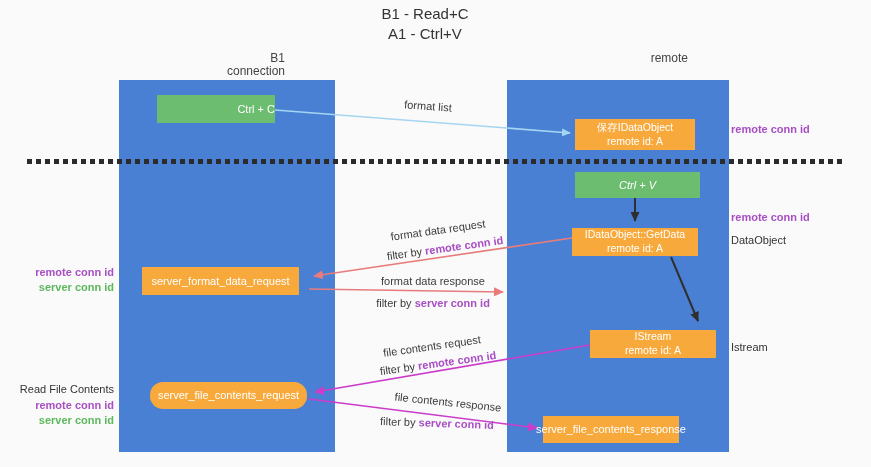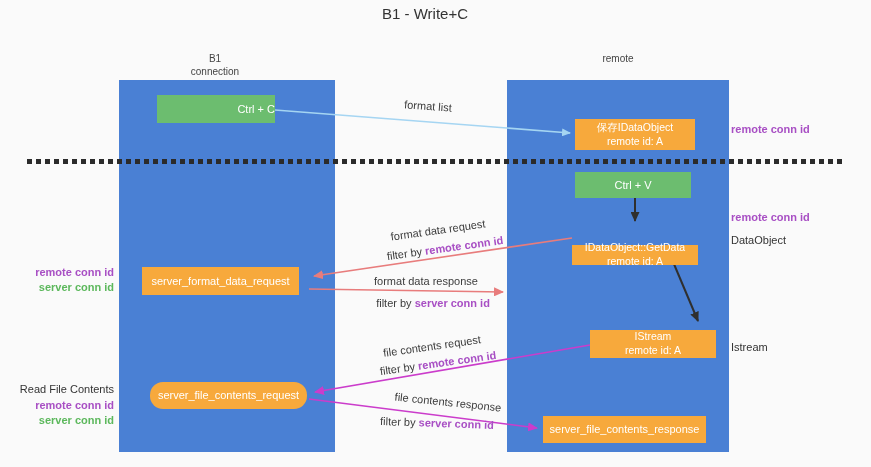--- a/index.html
+++ b/index.html
@@ -13,21 +13,21 @@
     --arrow_blue: #a5d5f2;
     --ink: #3c3c3c;
   }
   * { box-sizing: border-box; }
   body { margin: 0; background: #fafafa; font-family: "Liberation Sans", sans-serif; }
   .canvas { position: relative; width: 871px; height: 467px; background: #fafafa; overflow: hidden; }
 
   .title { position: absolute; left: 300px; top: 4px; width: 250px; text-align: center;
            font-size: 15px; color: #333; line-height: 20px; }
 
-  .lane-header { position: absolute; text-align: center; font-size: 10px; color: #444; line-height: 13px; width: 140px; }
+  .lane-header { position: absolute; text-align: right; font-size: 12px; color: #444; line-height: 13px; width: 140px; }
   .lane { position: absolute; background: var(--lane); }
 
   .node { position: absolute; display: flex; flex-direction: column; align-items: center;
           justify-content: center; color: #fff; text-align: center; line-height: 1.3; }
   .node.orange { background: var(--box_orange); font-size: 10.5px; }
   .node.green  { background: var(--box_green); font-size: 11px; }
   .node .l2 { font-size: 10.5px; text-align: center; }
 
   .cut-line { position: absolute; left: 27px; top: 159px; width: 818px; height: 5px;
               background: repeating-linear-gradient(90deg, #2b2b2b 0 5px, transparent 5px 9px); }
@@ -41,21 +41,22 @@
   .ann.purple { color: var(--purple); font-weight: bold; }
   .ann.green  { color: var(--green_label); font-weight: bold; }
   .left-col { left: 18px; width: 96px; text-align: right; }
 </style>
 </head>
 <body>
 
 <div class="canvas">
 
   <div class="title">
-    <div>B1 - Write+C</div>
+    <div>B1 - Read+C</div>
+    <div>A1 - Ctrl+V</div>
   </div>
 
   <div class="lane-header" style="left:145px; top:52px;">
     <div>B1</div>
     <div>connection</div>
   </div>
   <div class="lane-header" style="left:548px; top:52px;">
     <div>remote</div>
   </div>
 
@@ -90,55 +91,55 @@
 
   <div class="node green" style="left:157px; top:95px; width:118px; height:28px;align-items:flex-end;">
     <span>Ctrl + C</span>
   </div>
 
   <div class="node orange" style="left:575px; top:119px; width:120px; height:31px;">
     <span>保存IDataObject</span>
     <span class="l2">remote id: A</span>
   </div>
 
-  <div class="node green" style="left:575px; top:172px; width:116px; height:26px;">
+  <div class="node green" style="left:575px; top:172px; width:125px; height:26px;font-style:italic;">
     <span>Ctrl + V</span>
   </div>
 
-  <div class="node orange" style="left:572px; top:245px; width:126px; height:20px;">
+  <div class="node orange" style="left:572px; top:228px; width:126px; height:28px;">
     <span>IDataObject::GetData</span>
     <span class="l2">remote id: A</span>
   </div>
 
   <div class="node orange" style="left:142px; top:267px; width:157px; height:28px; font-size:11px;">
     <span>server_format_data_request</span>
   </div>
 
 
   <div class="node orange" style="left:590px; top:330px; width:126px; height:28px;">
     <span>IStream</span>
     <span class="l2">remote id: A</span>
   </div>
 
   <div class="node orange" style="left:150px; top:382px; width:157px; height:27px; font-size:11px;border-radius:13px;">
     <span>server_file_contents_request</span>
   </div>
 
-  <div class="node orange" style="left:543px; top:416px; width:163px; height:27px; font-size:11px;">
+  <div class="node orange" style="left:543px; top:416px; width:136px; height:27px; font-size:11px;">
     <span>server_file_contents_response</span>
   </div>
 
   <div class="flow-label" style="left:343px; top:100px; transform:rotate(4deg);">format list</div>
 
   <div class="flow-label" style="left:353px; top:224px; transform:rotate(-8deg);">format data request</div>
   <div class="flow-label" style="left:360px; top:242px; transform:rotate(-8deg);">
     <span>filter by </span><span class="key-purple">remote conn id</span>
   </div>
 
-  <div class="flow-label" style="left:341px; top:275px;">format data response</div>
+  <div class="flow-label" style="left:348px; top:275px;">format data response</div>
   <div class="flow-label" style="left:348px; top:297px;">
     <span>filter by </span><span class="key-purple">server conn id</span>
   </div>
 
   <div class="flow-label" style="left:347px; top:340px; transform:rotate(-8deg);">file contents request</div>
   <div class="flow-label" style="left:353px; top:357px; transform:rotate(-8deg);">
     <span>filter by </span><span class="key-purple">remote conn id</span>
   </div>
 
   <div class="flow-label" style="left:363px; top:396px; transform:rotate(6deg);">file contents response</div>

